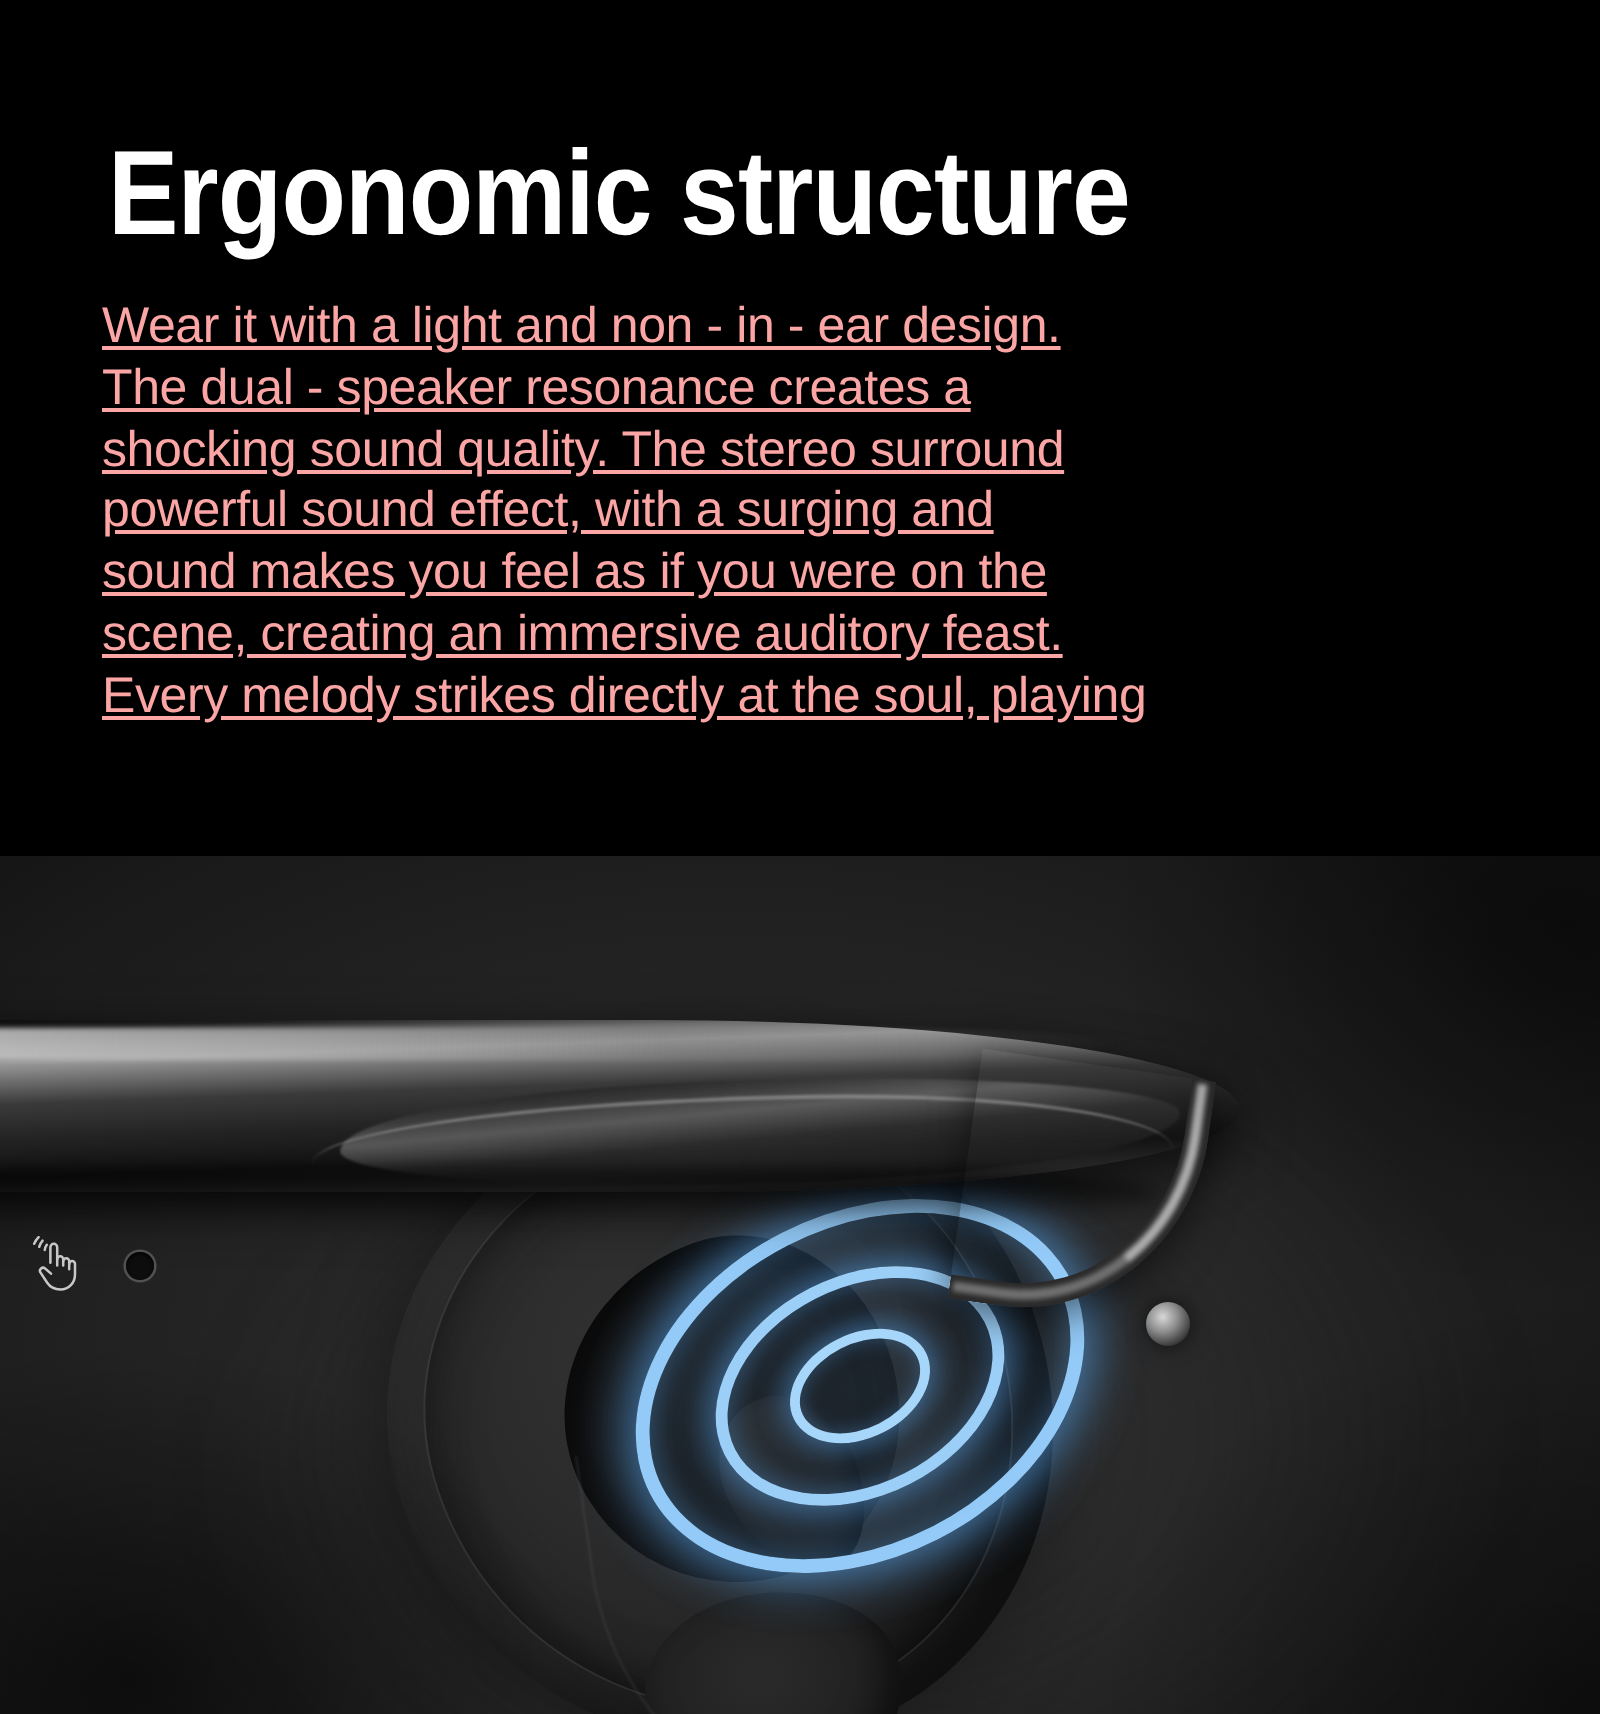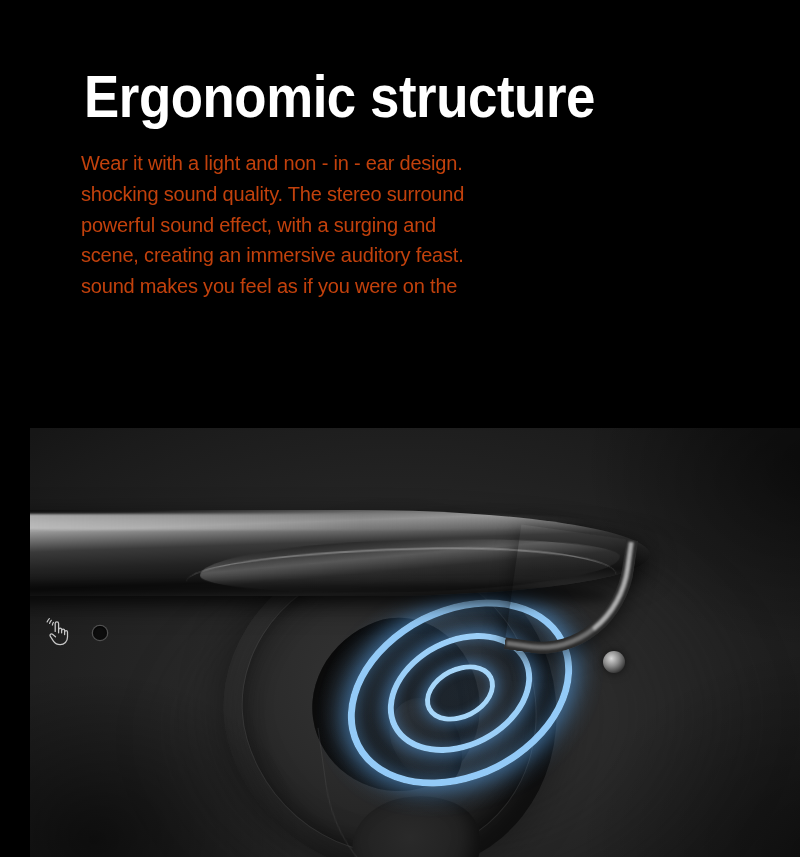--- a/index.html
+++ b/index.html
@@ -8,21 +8,20 @@
     width:800px; height:857px;
     background:#000;
     font-family:"Liberation Sans", sans-serif;
     overflow:hidden;
   }
 
   #page {
     position:relative;
     width:760px; height:857px;
     background:#000;
-    margin-left:30px;
   }
 
   
   .text-panel {
     position:absolute;
     left:0; top:0;
     width:800px; height:428px;
     background:#000000;
   }
 
@@ -39,27 +38,28 @@
     transform:scaleX(0.88);
     transform-origin:left top;
   }
 
   .body-copy {
     position:absolute;
     left:51px; top:148px;
     width:680px;
   }
   .body-line {
-    color:#c2410c;
+    color:#fca5a5;
     font-family:"Liberation Sans", sans-serif;
-    font-size:20px;
+    font-size:25px;
     font-weight:400;
     line-height:30.8px;
     letter-spacing:-0.2px;
     white-space:nowrap;
+    text-decoration:underline;
   }
 
   
   .photo {
     position:absolute;
     left:0; top:428px;
     width:800px; height:429px;
     overflow:hidden;
     background:
       radial-gradient(ellipse 520px 340px at 46% 58%,
@@ -317,24 +317,26 @@
 <body>
 
 <div id="page">
 
   <section class="text-panel">
 
     <h1 class="heading">Ergonomic structure</h1>
 
     <div class="body-copy">
       <div class="body-line">Wear it with a light and non - in - ear design.</div>
+      <div class="body-line">The dual - speaker resonance creates a</div>
       <div class="body-line">shocking sound quality. The stereo surround</div>
       <div class="body-line">powerful sound effect, with a surging and</div>
+      <div class="body-line">sound makes you feel as if you were on the</div>
       <div class="body-line">scene, creating an immersive auditory feast.</div>
-      <div class="body-line">sound makes you feel as if you were on the</div>
+      <div class="body-line">Every melody strikes directly at the soul, playing</div>
     </div>
 
   </section>
 
   <section class="photo">
 
     <div class="head-mass"></div>
 
     <div class="ear-wrap">
       <div class="ear-outer"></div>

